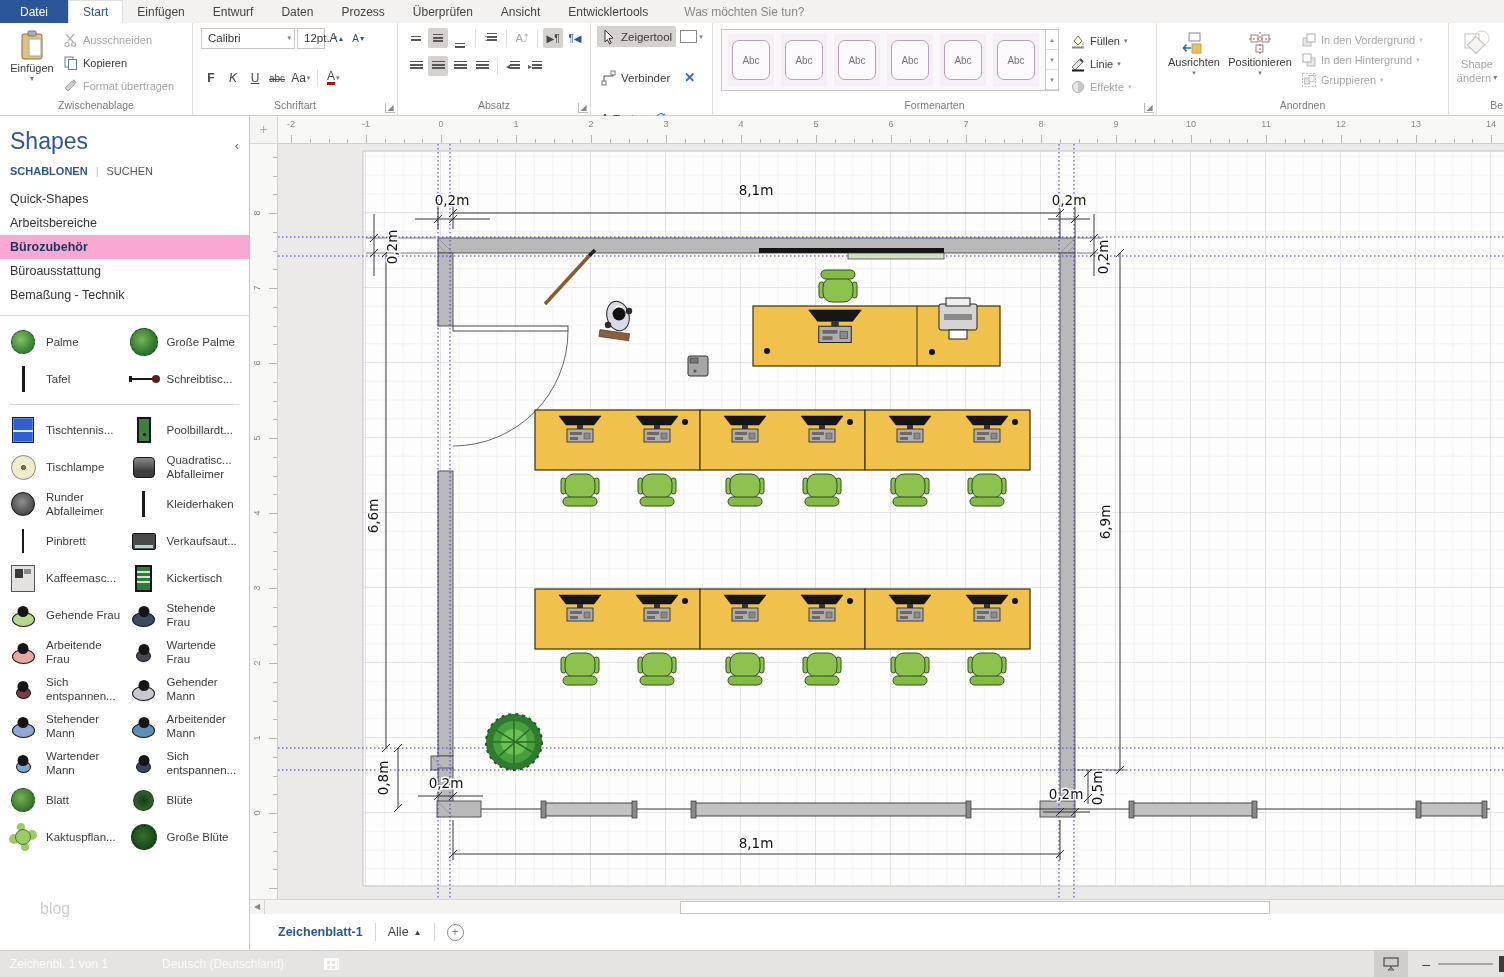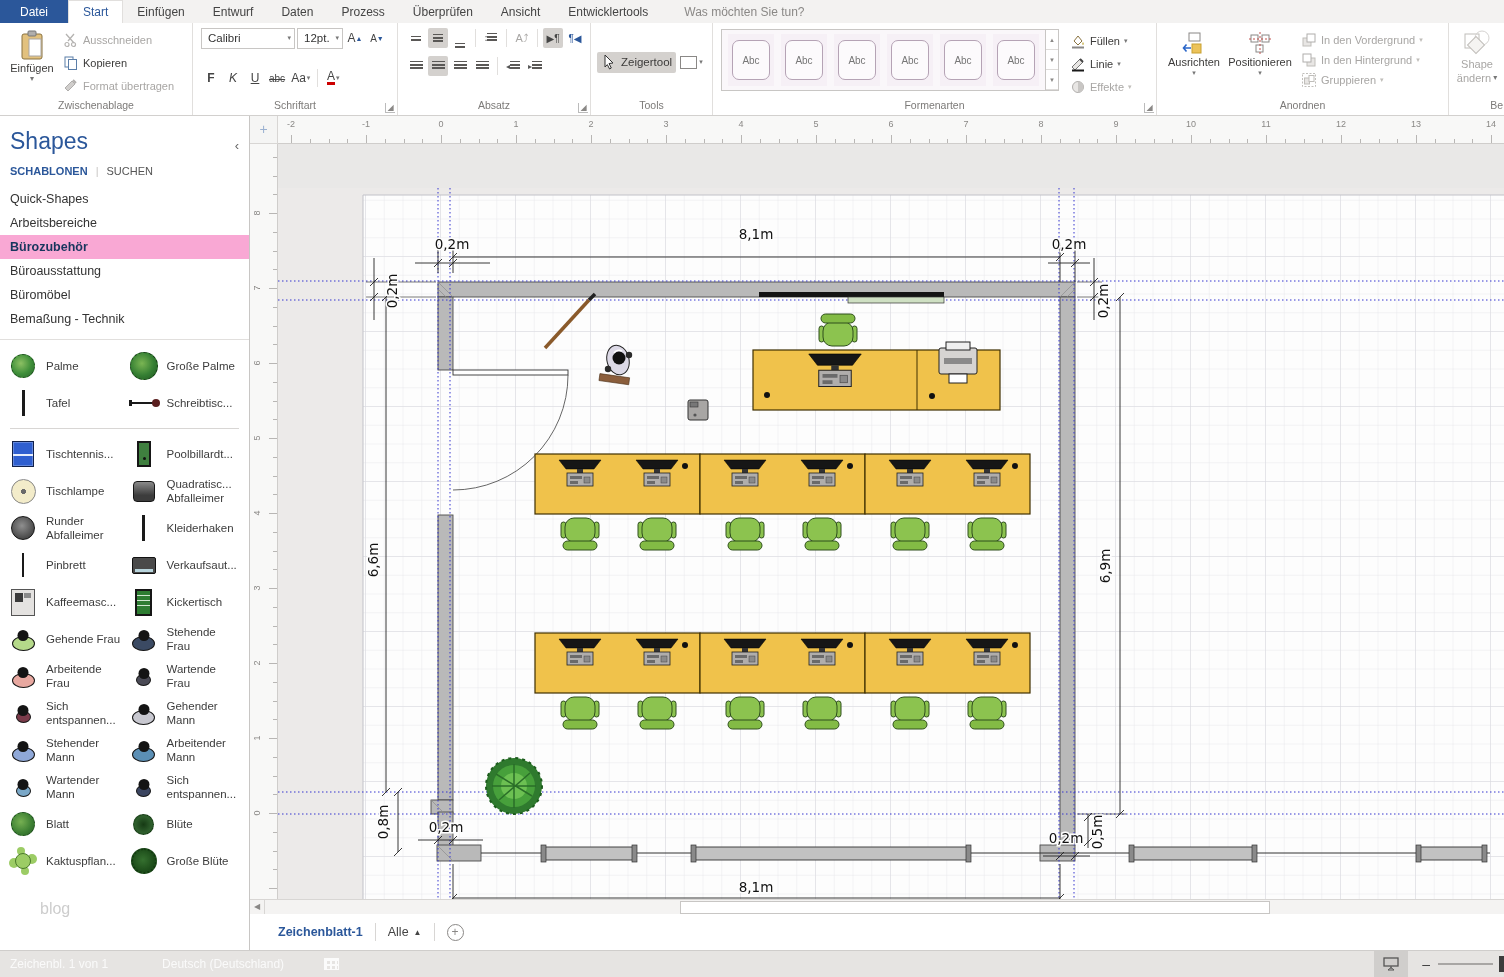--- a/index.html
+++ b/index.html
@@ -111,21 +111,21 @@
   #canvas{flex:1;display:flex;flex-direction:column;position:relative;min-width:0;background:#e9e8e7;}
   #rulers{height:28px;display:flex;flex:none;}
   #corner{width:28px;height:28px;background:#f5f5f4;border-right:1px solid #d8d6d4;border-bottom:1px solid #d8d6d4;color:#9ab0d0;font-size:14px;text-align:center;line-height:26px;flex:none;}
   #hruler{flex:1;position:relative;background:#f8f8f7;border-bottom:1px solid #cfcdcb;overflow:hidden;}
   .hnum{position:absolute;top:3px;transform:translateX(-50%);font-size:9px;color:#8a8886;}
   .htick{position:absolute;bottom:0;width:1px;background:#b8b6b4;}
   #midrow{flex:1;display:flex;min-height:0;}
   #vruler{width:28px;position:relative;background:#f8f8f7;border-right:1px solid #cfcdcb;overflow:hidden;flex:none;}
   .vnum{position:absolute;left:4px;transform:translateY(-50%) rotate(-90deg);font-size:9px;color:#8a8886;}
   .vtick{position:absolute;right:0;height:1px;background:#b8b6b4;}
-  #draw{flex:1;position:relative;overflow:hidden;margin-top:44px;}
+  #draw{flex:1;position:relative;overflow:hidden;}
   #plan{display:block;}
   #hscroll{height:15px;background:#f4f3f2;border-top:1px solid #d8d6d4;display:flex;align-items:center;flex:none;position:relative;}
   #hs-left{width:15px;height:14px;border-right:1px solid #d8d6d4;color:#8a8886;font-size:8px;text-align:center;line-height:14px;}
   #hs-thumb{position:absolute;left:430px;width:590px;top:1px;height:13px;background:#fff;border:1px solid #c8c6c4;}
   #pagetabs{height:36px;background:#fff;display:flex;align-items:center;gap:12px;padding-left:28px;font-size:12.5px;flex:none;}
   #sheet-tab{color:#2b579a;font-weight:bold;}
   .ptdiv{width:1px;height:18px;background:#d8d6d4;}
   #alltab{color:#444;display:flex;align-items:center;gap:5px;}
   #alltab .up{font-size:8px;color:#444;}
   #addsheet{width:17px;height:17px;border:1px solid #8a8886;border-radius:50%;color:#8a8886;font-size:12px;line-height:15px;text-align:center;}
@@ -201,21 +201,21 @@
       <div class="glabel">Zwischenablage</div>
     </div>
 
     <div class="rgroup" style="width:205px">
       <div class="rbody" style="flex-direction:column;gap:16px;align-items:flex-start;padding-left:8px;">
         <div class="rrow">
           <div class="combo" style="width:94px">
               <span>Calibri</span>
               <span class="dd">▾</span>
             </div>
-          <div class="combo" style="width:46px">
+          <div class="combo" style="width:28px">
               <span>12pt.</span>
               <span class="dd">▾</span>
             </div>
           <div class="tbtn">
               <span>A</span>
               <span style="font-size:7px;color:#2b579a;vertical-align:top;">▲</span>
             </div>
           <div class="tbtn">
               <span style="font-size:10px;">A</span>
               <span style="font-size:7px;color:#2b579a;vertical-align:top;">▼</span>
@@ -286,21 +286,21 @@
               <span style="font-size:8px;color:#555;">▸</span>
               <span class="lines short"></span>
             </div>
         </div>
       </div>
       <div class="glabel">Absatz</div>
       <div class="launcher">◢</div>
     </div>
 
     <div class="rgroup" style="width:122px">
-      <div class="rbody" style="flex-direction:row;gap:20px;padding-left:6px;">
+      <div class="rbody" style="flex-direction:column;gap:20px;padding-left:6px;">
         <div style="display:flex;align-items:center;gap:4px;">
           <div class="toolrow sel">
             <svg class="i16" viewBox="0 0 16 16">
                 <path d="M4,1 L12,9 L8,9.5 L10.3,14 L8.6,15 L6.3,10.6 L4,13 Z" fill="#fff" stroke="#333"></path>
               </svg>
             <span>Zeigertool</span>
           </div>
           <div style="display:flex;align-items:center;gap:2px;">
             <span style="width:17px;height:13px;border:1px solid #8a8886;background:#fff;display:inline-block;"></span>
             <span class="dd" style="font-size:7px;color:#777;">▾</span>
@@ -471,21 +471,20 @@
       <div id="panel-tabs">
         <span id="tab-schablonen">SCHABLONEN</span>
         <span class="ptsep">|</span>
         <span id="tab-suchen">SUCHEN</span>
       </div>
       <div id="stencil-list">
           <div class="st">Quick-Shapes</div>
           <div class="st">Arbeitsbereiche</div>
           <div class="st sel">Bürozubehör</div>
           <div class="st">Büroausstattung</div>
-          <div class="st">Büromöbel</div>
           <div class="st">Bemaßung - Technik</div>
         </div>
       <div id="shape-gallery">
           <div class="g-item">
             <span class="gi gi-palm">
               <i></i>
             </span>
             <span class="g-label">Palme</span>
           </div>
           <div class="g-item">

